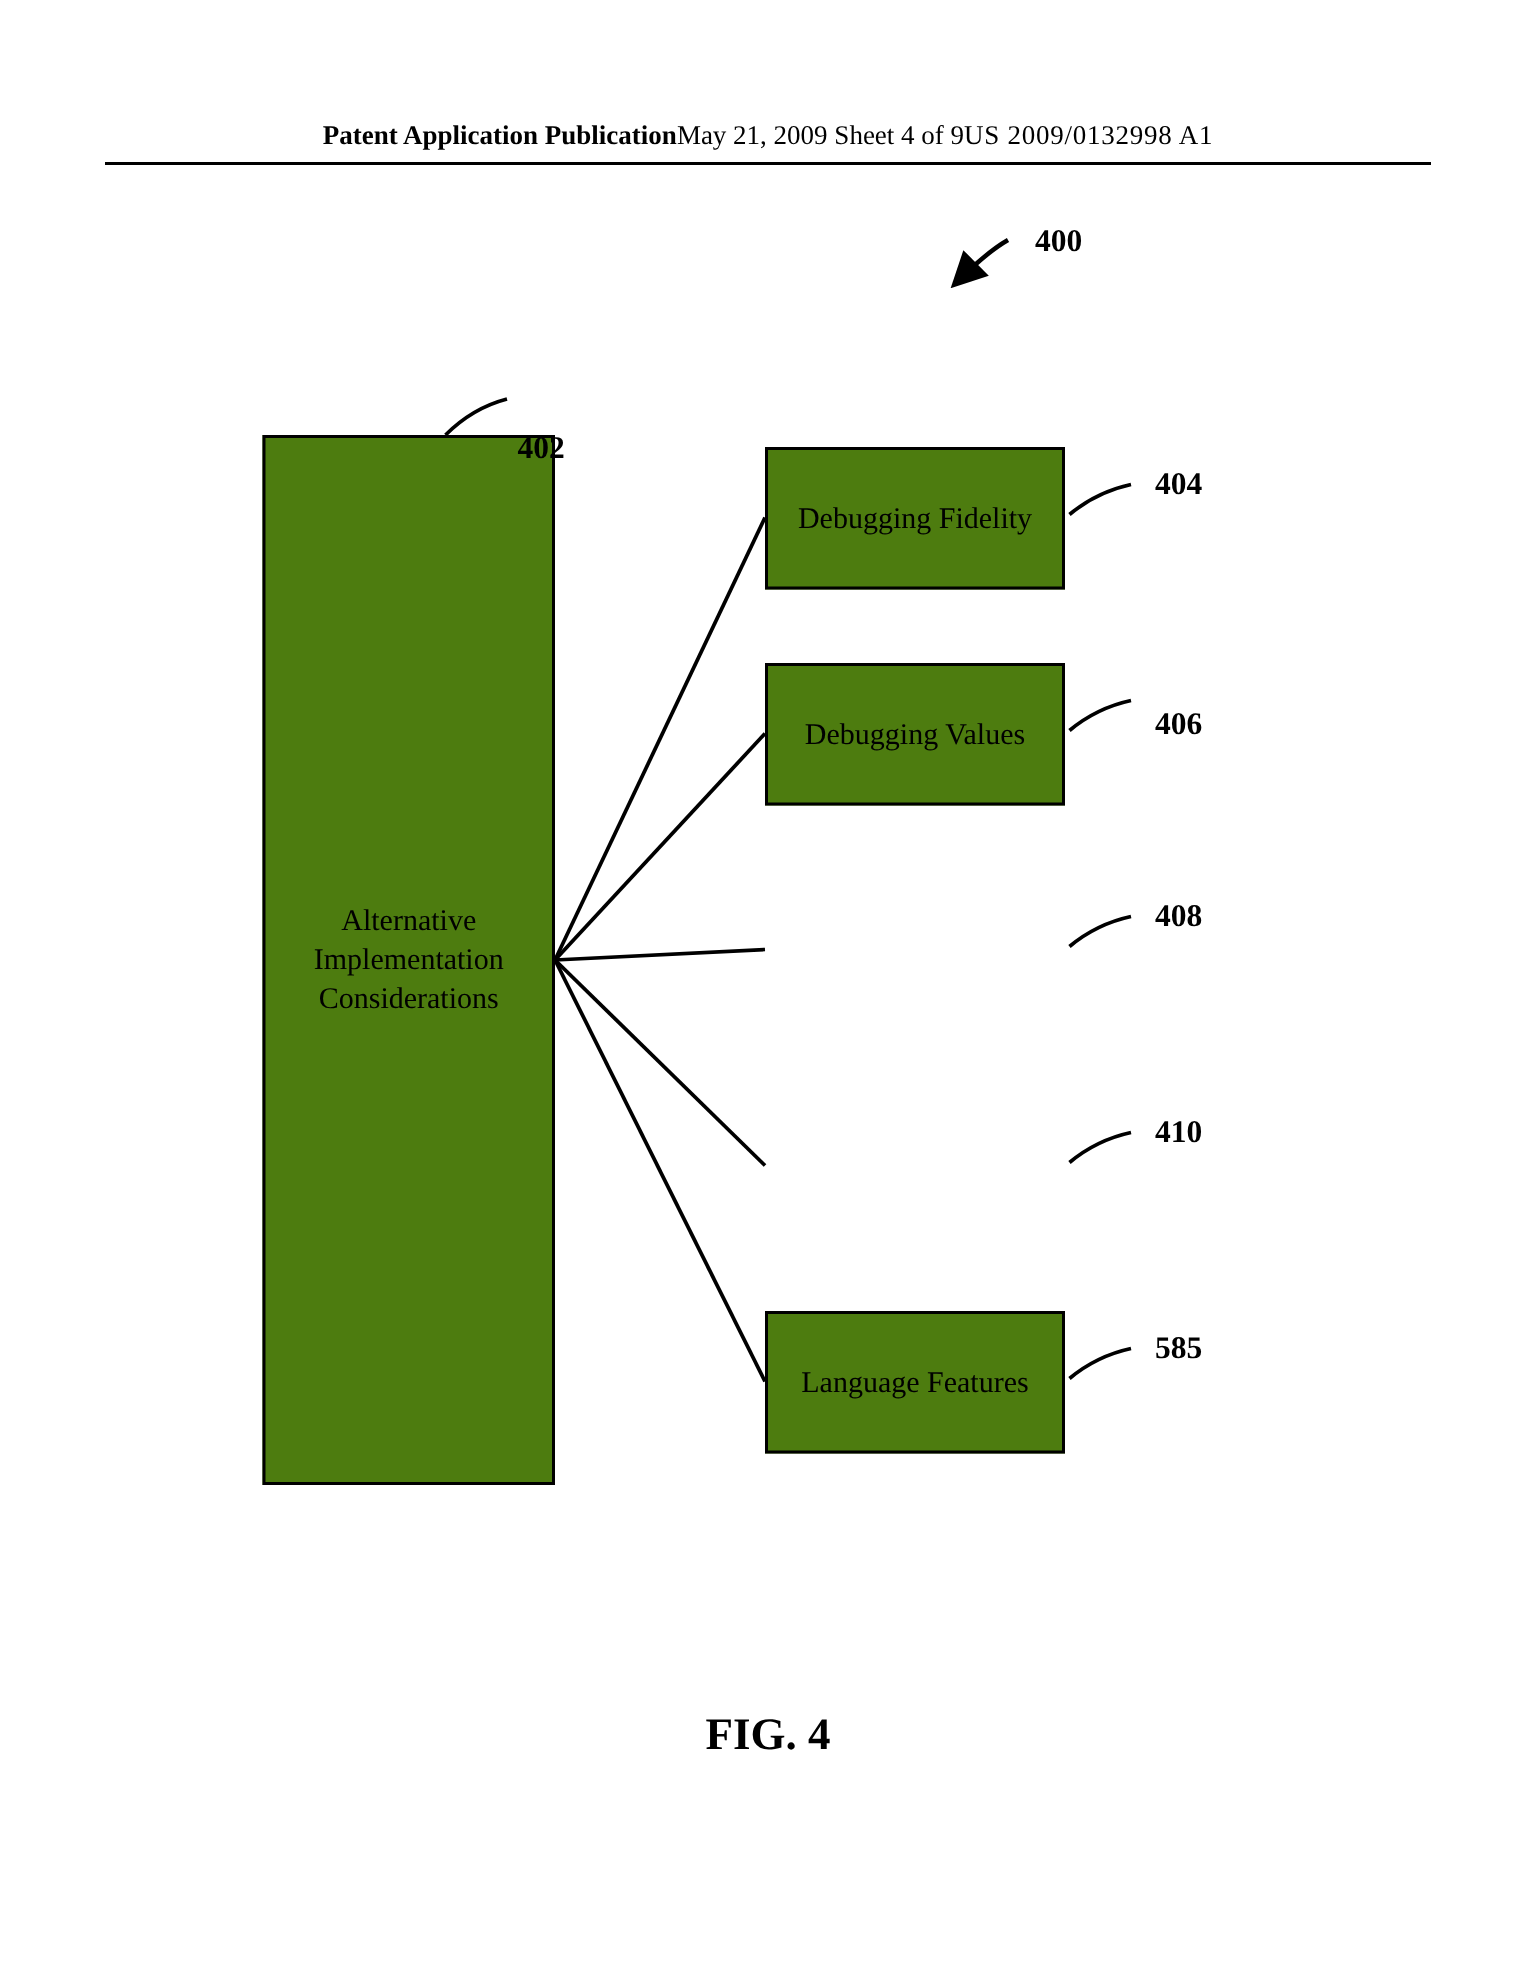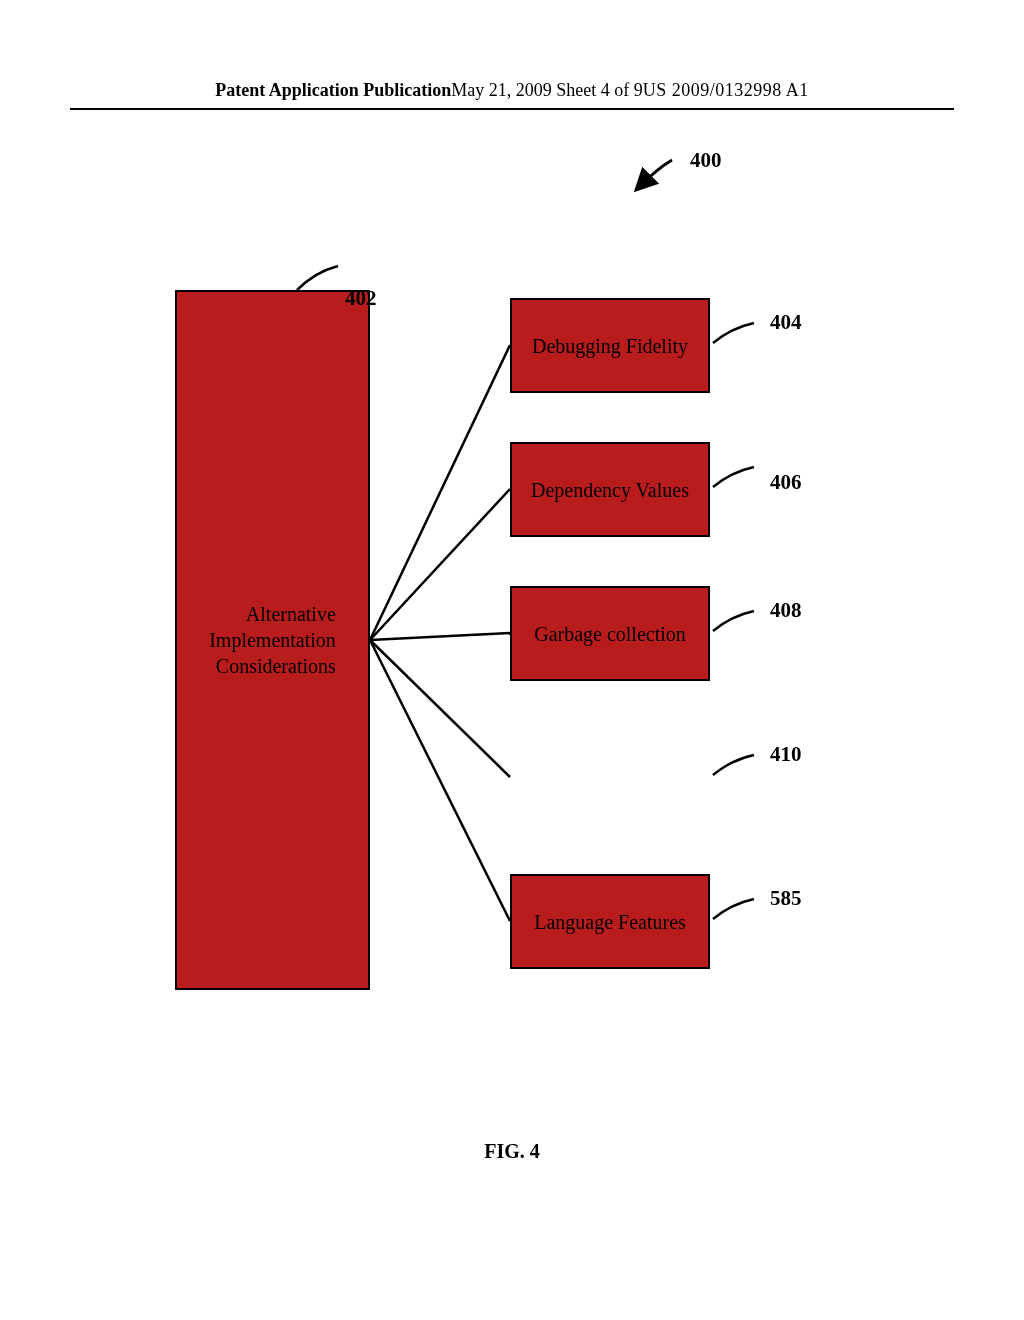--- a/index.html
+++ b/index.html
@@ -28,25 +28,25 @@
       height: 2px; background: #000;
     }
     .diagram {
       position: absolute;
       top: 160px; left: 0;
       width: 830px; height: 920px;
     }
     .box {
       position: absolute;
       border: 2px solid #000;
-      background: #b91c1c;
+      background: #4d7c0f;
       display: flex;
       align-items: center;
       justify-content: center;
-      text-align: right;
+      text-align: center;
       font-size: 20px;
       line-height: 1.3;
     }
     .main-box {
       left: 175px; top: 130px;
       width: 195px; height: 700px;
     }
     .child-box {
       left: 510px;
       width: 200px; height: 95px;
@@ -62,21 +62,21 @@
       font-weight: bold;
     }
     .leader {
       position: absolute;
     }
     .fig-caption {
       position: absolute;
       top: 1140px;
       width: 100%;
       text-align: center;
-      font-size: 20px;
+      font-size: 30px;
       font-weight: bold;
     }
     svg { overflow: visible; }
   </style>
 </head>
 <body>
 
 <div class="header">
   <span class="header-left">Patent Application Publication</span>
   <span class="header-center">May 21, 2009  Sheet 4 of 9</span>
@@ -118,30 +118,27 @@
 
   <div class="box child-box box-404">
     <span>Debugging Fidelity</span>
   </div>
   <svg class="leader" style="left:706px; top:158px;" width="60" height="35">
     <path d="M7,25 Q25,10 48,5" stroke="#000" stroke-width="2.5" fill="none"></path>
   </svg>
   <div class="callout" style="left:770px; top:150px;">404</div>
 
   <div class="box child-box box-406">
-    <span>Dependency Values</span>
+    <span>Debugging Values</span>
   </div>
   <svg class="leader" style="left:706px; top:302px;" width="60" height="35">
     <path d="M7,25 Q25,10 48,5" stroke="#000" stroke-width="2.5" fill="none"></path>
   </svg>
   <div class="callout" style="left:770px; top:310px;">406</div>
 
-  <div class="box child-box box-408">
-    <span>Garbage collection</span>
-  </div>
   <svg class="leader" style="left:706px; top:446px;" width="60" height="35">
     <path d="M7,25 Q25,10 48,5" stroke="#000" stroke-width="2.5" fill="none"></path>
   </svg>
   <div class="callout" style="left:770px; top:438px;">408</div>
 
   <svg class="leader" style="left:706px; top:590px;" width="60" height="35">
     <path d="M7,25 Q25,10 48,5" stroke="#000" stroke-width="2.5" fill="none"></path>
   </svg>
   <div class="callout" style="left:770px; top:582px;text-align:right;">410</div>
 

